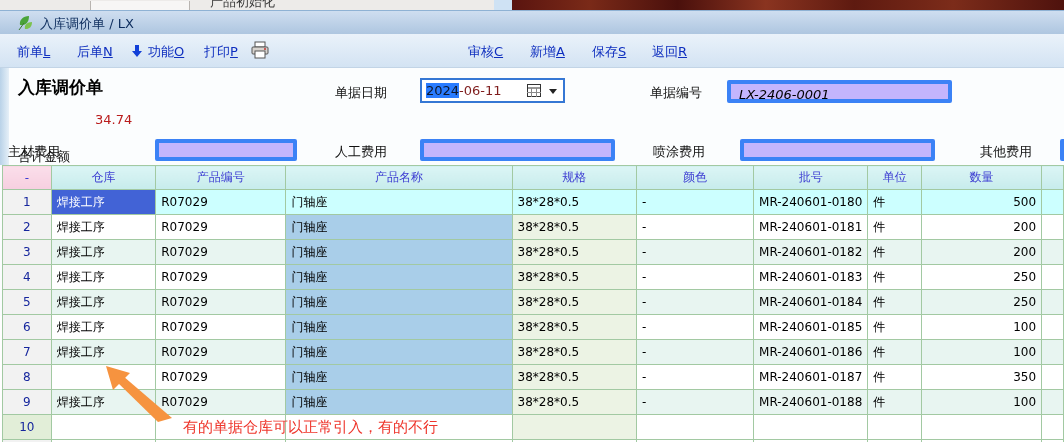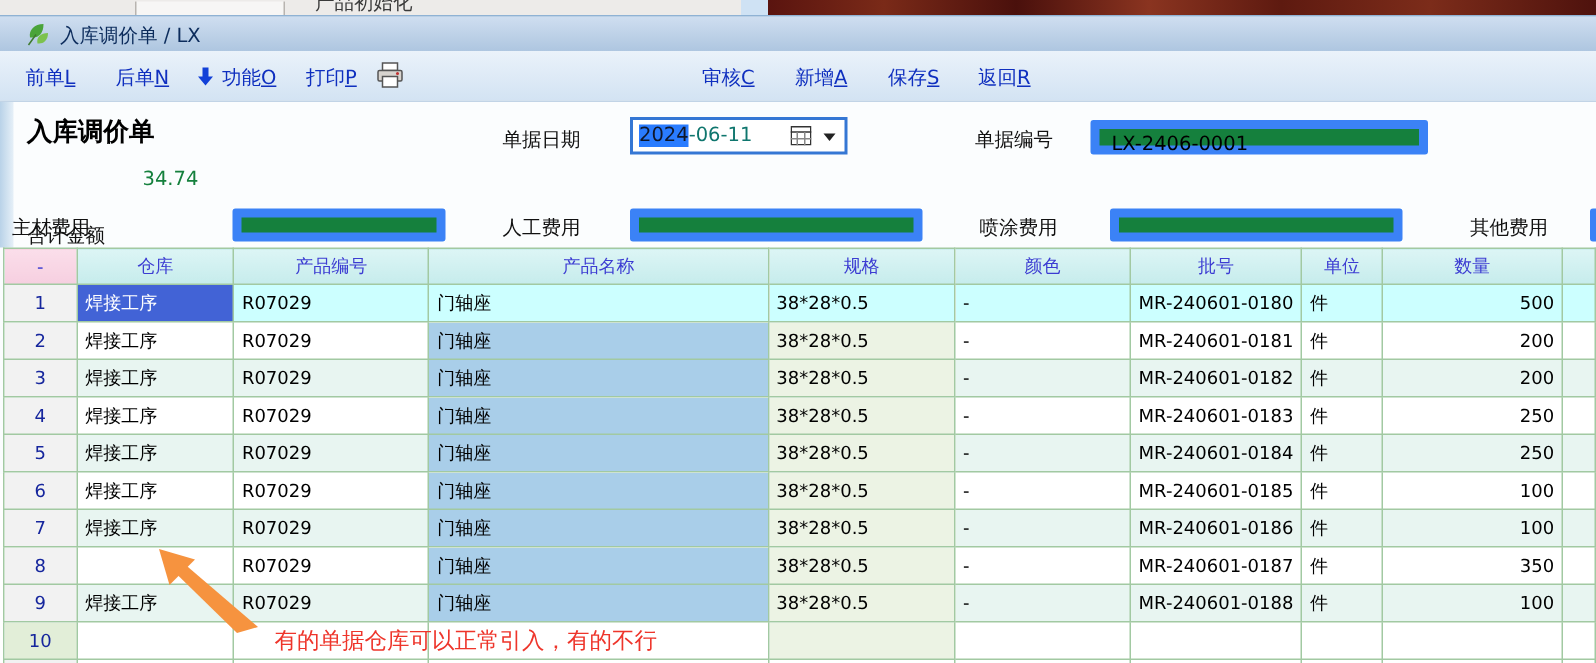--- a/index.html
+++ b/index.html
@@ -29,31 +29,31 @@
   .tb { position:absolute; top:9px; font-size:13px; color:#0f2fbf; cursor:pointer; white-space:nowrap; }
   .tb .accel { text-decoration:underline; }
   #func-arrow { position:absolute; top:10px; width:14px; height:14px; }
   #printer-btn { position:absolute; top:7px; width:20px; height:18px; }
 
   
   #leftstrip { left:0; top:68px; width:9px; height:97px;
     background:linear-gradient(90deg,#b9d2e8,#e6f0f8); }
   #form-title { left:18px; top:76px; font-size:17px; font-weight:bold; color:#000; }
   .lbl { position:absolute; font-size:13px; color:#111; }
-  .inp { position:absolute; background:#15803d; border:6px solid #3b82f6; border-radius:2px; height:23px; }
+  .inp { position:absolute; background:#c4b5fd; border:4px solid #3b82f6; border-radius:2px; height:23px;font-style:italic; }
   #date-input { left:420px; top:78px; width:145px; height:25px; background:#fff;
     border:2px solid #3577d4; font-size:13px; display:flex; align-items:center; padding-left:4px; }
   #date-input .selpart { background:#2a7cff; color:#0f172a; }
-  #date-input .restpart { color:#0f766e; }
+  #date-input .restpart { color:#7f1d1d; }
   #cal-icon { position:absolute; right:22px; top:4px; width:14px; height:13px; }
   #date-drop { position:absolute; right:6px; top:9px; width:0; height:0;
     border-left:4px solid transparent; border-right:4px solid transparent; border-top:5px solid #222; }
   #docno-input { left:727px; top:80px; width:225px; font-size:13px; color:#000;
     padding:3px 0 0 8px; }
-  #total-val { left:95px; top:112px; font-size:13px; color:#15803d; }
+  #total-val { left:95px; top:112px; font-size:13px; color:#b91c1c; }
 
   
   .fee-inp { top:139px; height:22px; }
 
   
   #grid { position:absolute; left:2px; top:165px; border-collapse:collapse; table-layout:fixed; }
   #grid td { border:1px solid #a2c9a2; font-size:12px; height:25px; padding:0 5px;
     overflow:hidden; white-space:nowrap; color:#000; background:#fff; }
   #grid tr.hdr td { height:24px; background:linear-gradient(#dcf5f5,#c6ecec);
     color:#3c3cd2; text-align:center; padding:0 2px; }

